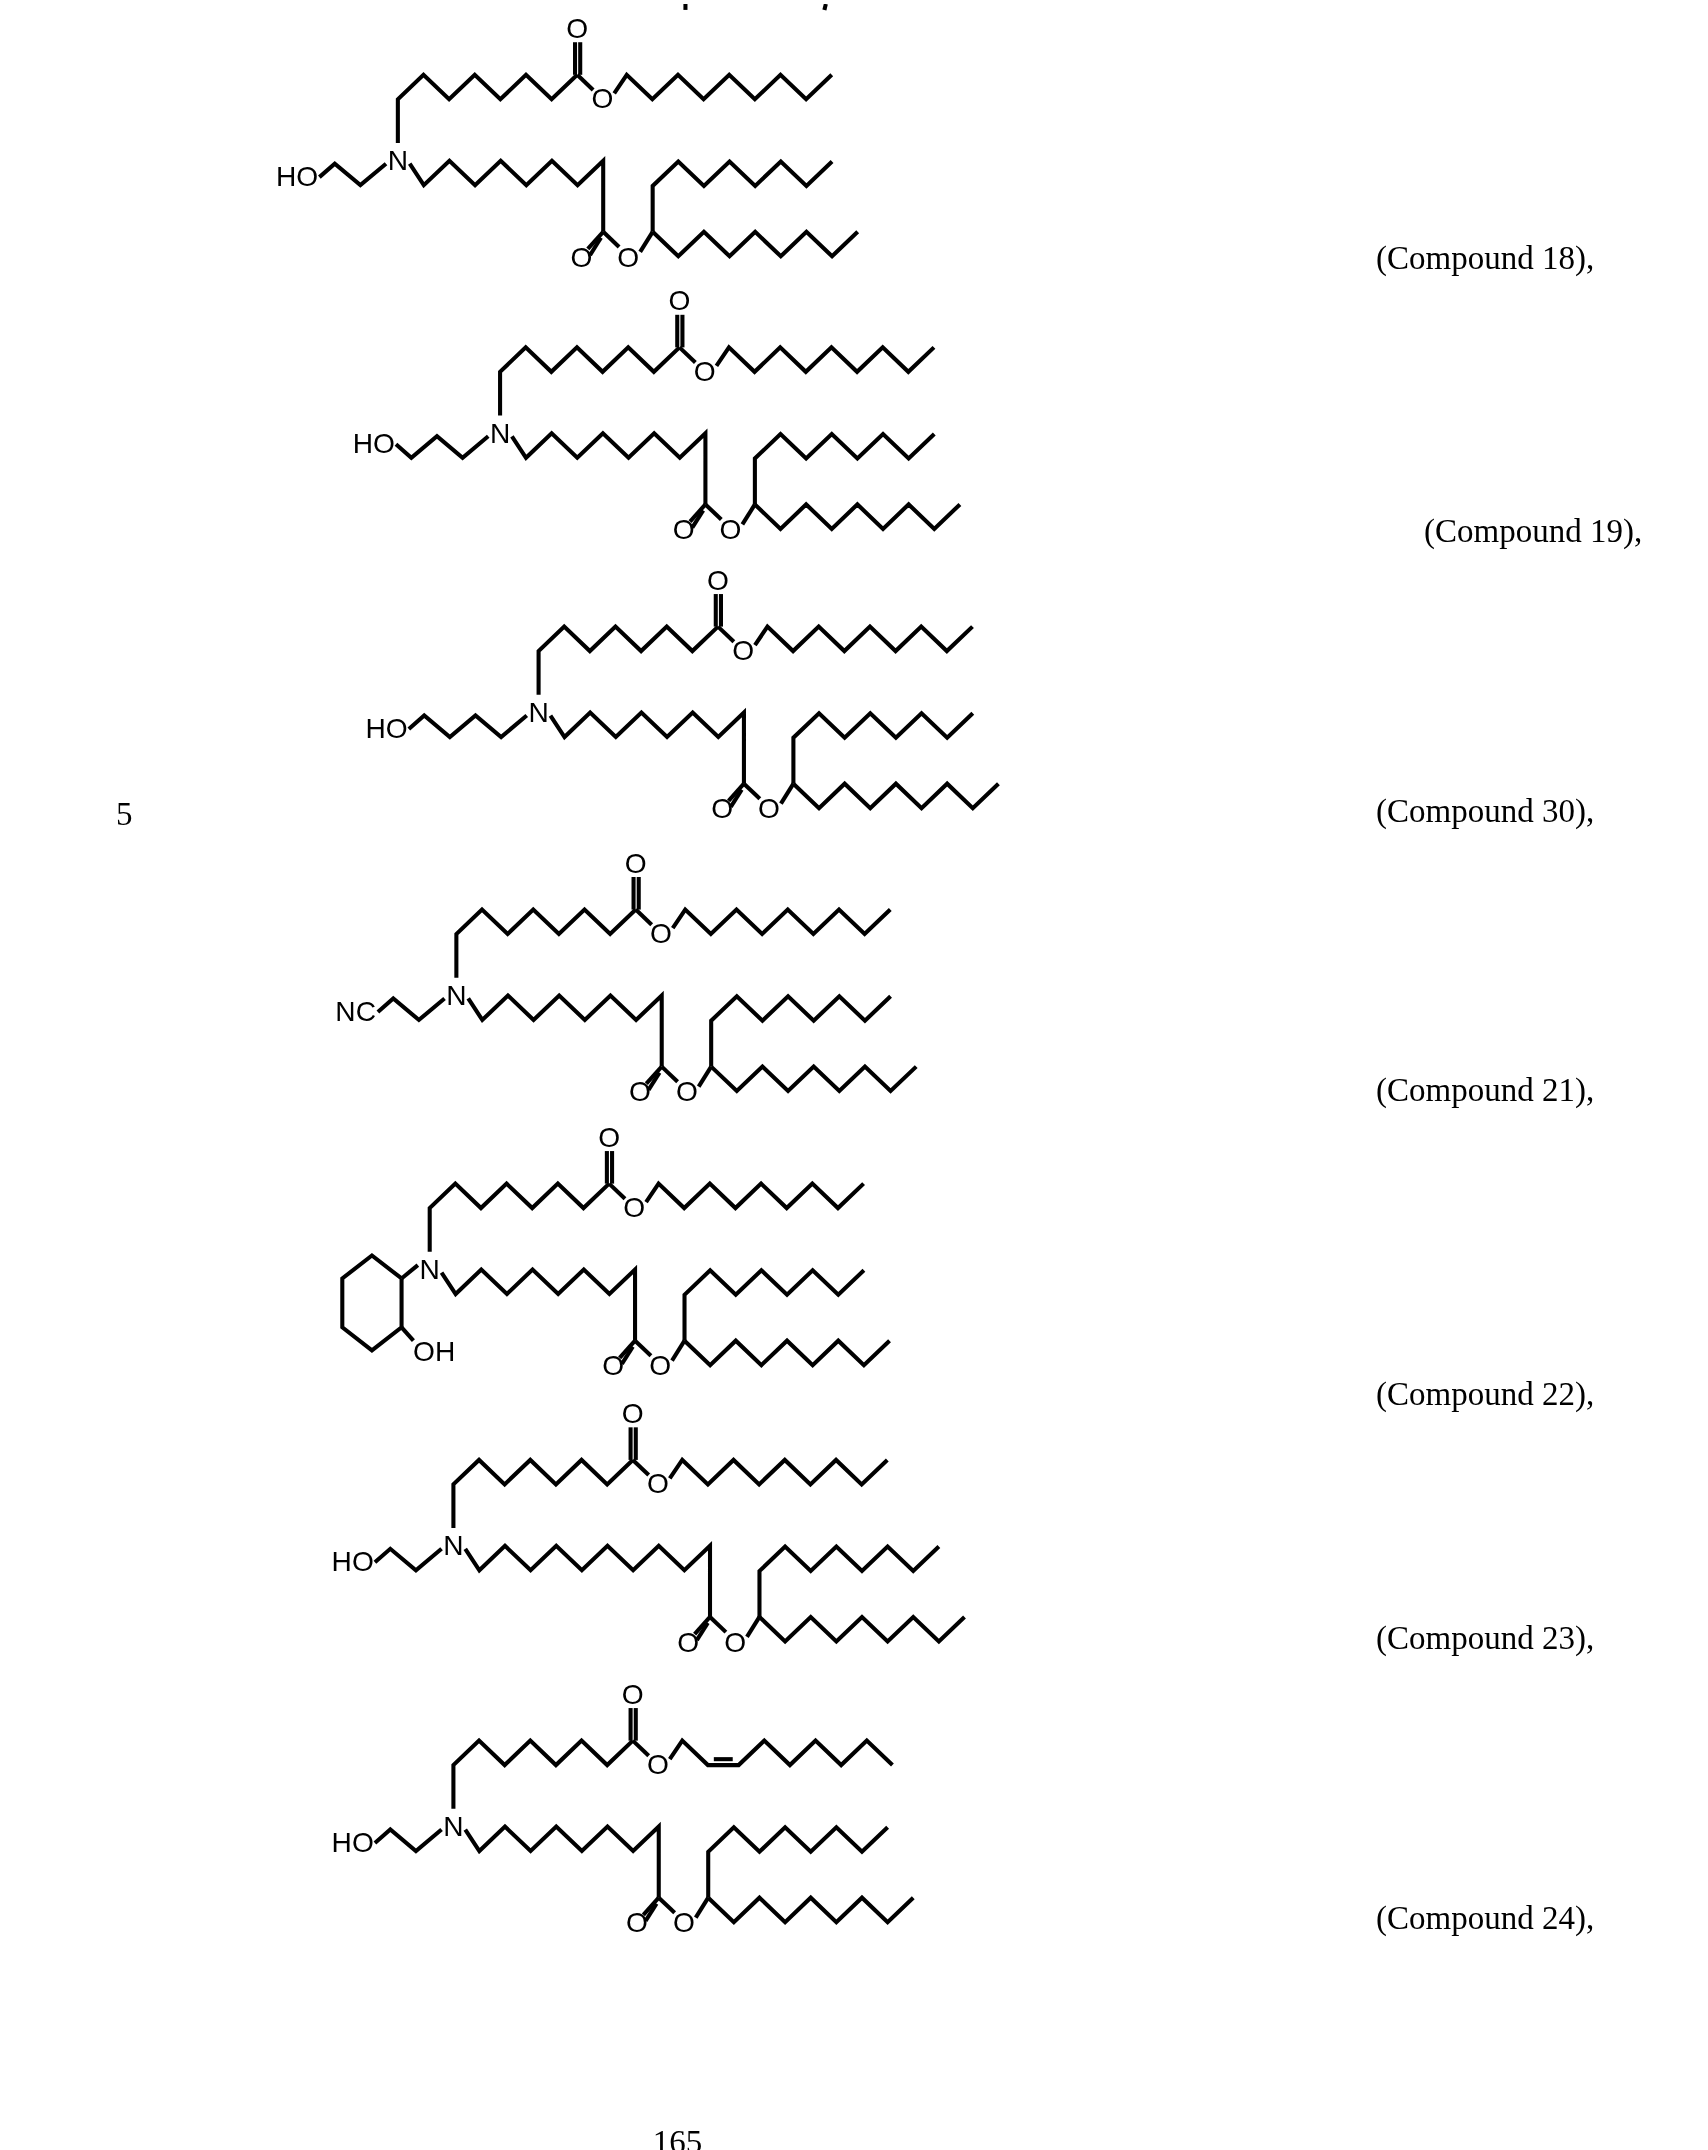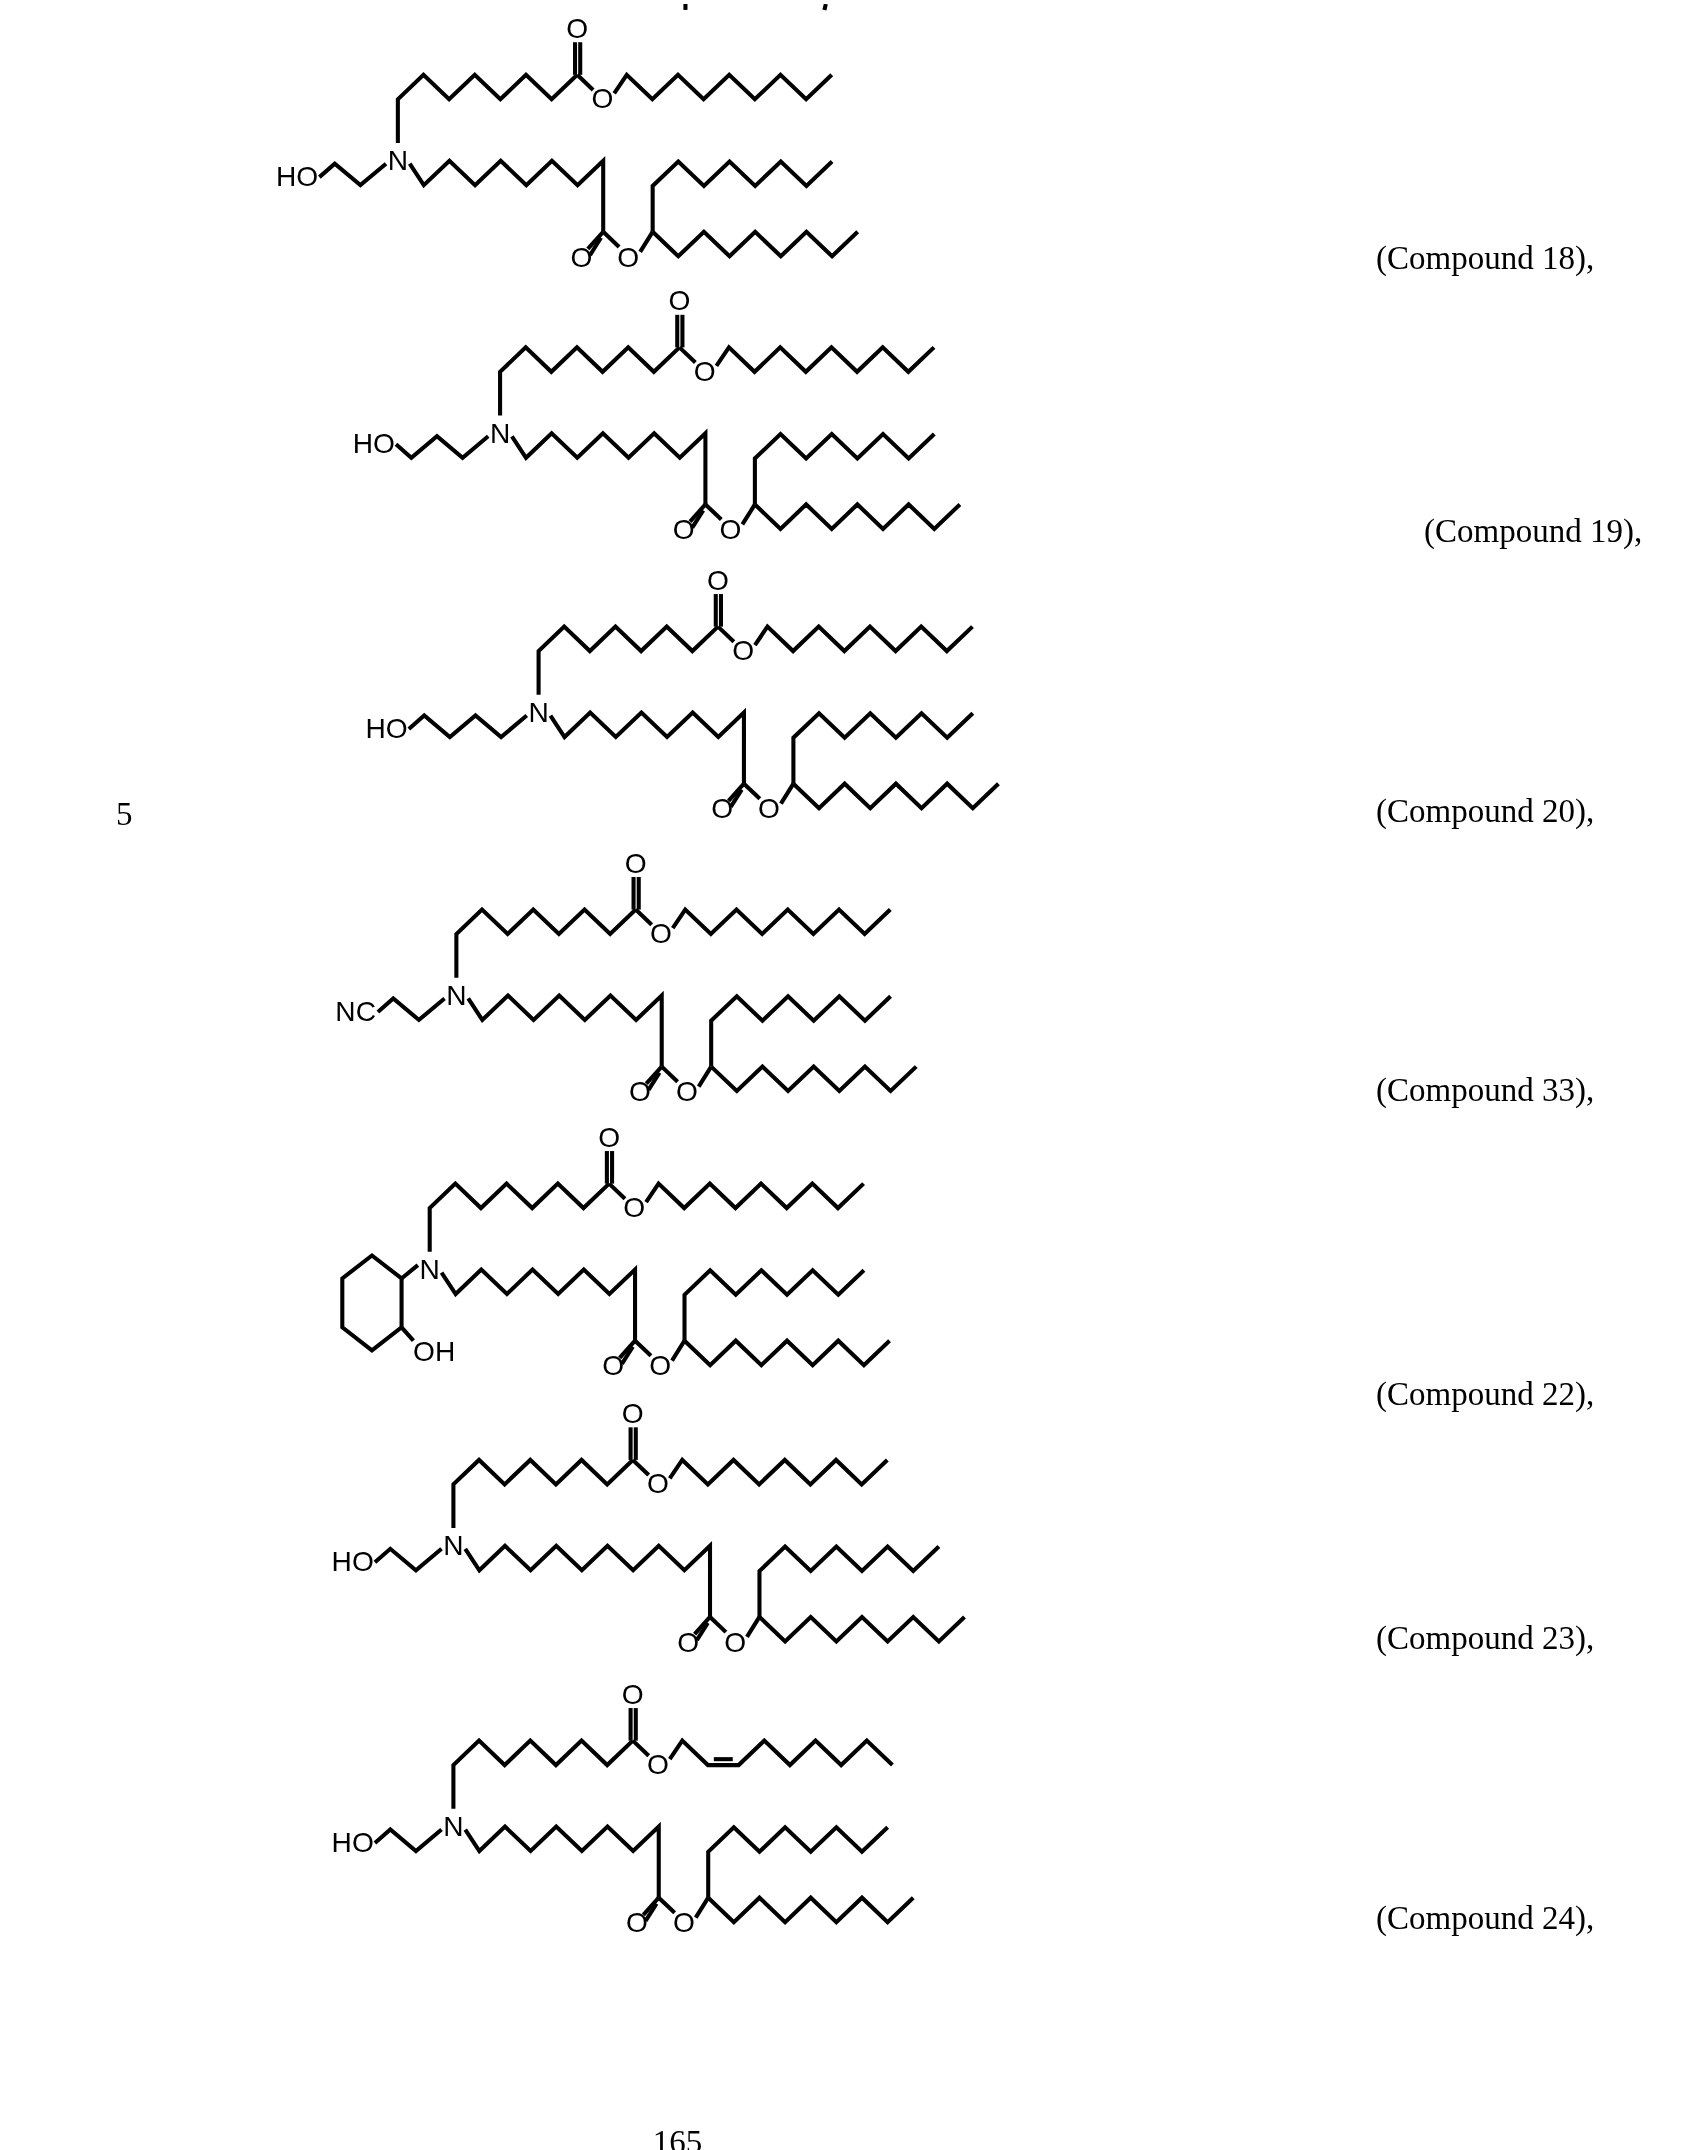--- a/index.html
+++ b/index.html
@@ -94,21 +94,21 @@
           <polyline class="bond" points="743,966 762.03,995 796.63,962 831.23,995 865.83,962 900.4300000000001,995 935.0300000000001,962 969.6300000000001,995 1004.2300000000001,962 1004.2300000000001,1058"></polyline>
           <polyline class="bond" points="1004.2300000000001,1058 983.4700000000001,1081.1"></polyline>
           <polyline class="bond" points="1001.2300000000001,1066 986.4700000000001,1089.35"></polyline>
           <text class="atom" x="974.8200000000002" y="1105" text-anchor="middle">O</text>
           <polyline class="bond" points="1004.2300000000001,1058 1025.6820000000002,1078.46"></polyline>
           <text class="atom" x="1038.1380000000001" y="1105" text-anchor="middle">O</text>
           <polyline class="bond" points="1054.1380000000001,1085 1071.008,1058"></polyline>
           <polyline class="bond" points="1071.008,1058 1071.008,996 1105.608,963 1140.2079999999999,996 1174.8079999999998,963 1209.4079999999997,996 1244.0079999999996,963 1278.6079999999995,996 1313.2079999999994,963"></polyline>
           <polyline class="bond" points="1071.008,1058 1105.608,1091 1140.2079999999999,1058 1174.8079999999998,1091 1209.4079999999997,1058 1244.0079999999996,1091 1278.6079999999995,1058 1313.2079999999994,1091 1347.8079999999993,1058"></polyline>
         </svg>
-        <div class="compound-label" style="top: 795px;">(Compound 20),</div>
+        <div class="compound-label" style="top: 795px;">(Compound 30),</div>
       </div>
       <div class="compound" style="top: 0px;">
         <svg width="1709" height="2151" viewBox="0 0 2307 2904">
           <text class="atom" x="616" y="1357" text-anchor="middle">N</text>
           <polyline class="bond" points="600,1348 565.4,1377 530.8,1348 510.03999999999996,1366.15"></polyline>
           <text class="atom" x="480.03999999999996" y="1378.15" text-anchor="middle">NC</text>
           <polyline class="bond" points="616,1320 616,1261 650.6,1228 685.2,1261 719.8000000000001,1228 754.4000000000001,1261 789.0000000000001,1228 823.6000000000001,1261 858.2000000000002,1228"></polyline>
           <polyline class="bond" points="855.2000000000002,1228 855.2000000000002,1184"></polyline>
           <polyline class="bond" points="862.2000000000002,1228 862.2000000000002,1184"></polyline>
           <text class="atom" x="858.2000000000002" y="1178" text-anchor="middle">O</text>
@@ -118,21 +118,21 @@
           <polyline class="bond" points="632,1348 651.03,1377 685.63,1344 720.23,1377 754.83,1344 789.4300000000001,1377 824.0300000000001,1344 858.6300000000001,1377 893.2300000000001,1344 893.2300000000001,1440"></polyline>
           <polyline class="bond" points="893.2300000000001,1440 872.4700000000001,1463.1"></polyline>
           <polyline class="bond" points="890.2300000000001,1448 875.4700000000001,1471.35"></polyline>
           <text class="atom" x="863.8200000000002" y="1487" text-anchor="middle">O</text>
           <polyline class="bond" points="893.2300000000001,1440 914.6820000000001,1460.46"></polyline>
           <text class="atom" x="927.1380000000001" y="1487" text-anchor="middle">O</text>
           <polyline class="bond" points="943.1380000000001,1467 960.0080000000002,1440"></polyline>
           <polyline class="bond" points="960.0080000000002,1440 960.0080000000002,1378 994.6080000000002,1345 1029.208,1378 1063.808,1345 1098.408,1378 1133.0079999999998,1345 1167.6079999999997,1378 1202.2079999999996,1345"></polyline>
           <polyline class="bond" points="960.0080000000002,1440 994.6080000000002,1473 1029.208,1440 1063.808,1473 1098.408,1440 1133.0079999999998,1473 1167.6079999999997,1440 1202.2079999999996,1473 1236.8079999999995,1440"></polyline>
         </svg>
-        <div class="compound-label" style="top: 1074px;">(Compound 33),</div>
+        <div class="compound-label" style="top: 1074px;">(Compound 21),</div>
       </div>
       <div class="compound" style="top: 0px;">
         <svg width="1709" height="2151" viewBox="0 0 2307 2904">
           <text class="atom" x="580" y="1727" text-anchor="middle">N</text>
           <polyline class="bond" points="542,1726 542,1792 502,1823 462,1792 462,1726 502,1695 542,1726"></polyline>
           <polyline class="bond" points="542,1726 564,1708"></polyline>
           <polyline class="bond" points="542,1792 558,1810"></polyline>
           <text class="atom" x="586" y="1837" text-anchor="middle">OH</text>
           <polyline class="bond" points="580,1690 580,1631 614.6,1598 649.2,1631 683.8000000000001,1598 718.4000000000001,1631 753.0000000000001,1598 787.6000000000001,1631 822.2000000000002,1598"></polyline>
           <polyline class="bond" points="819.2000000000002,1598 819.2000000000002,1554"></polyline>

